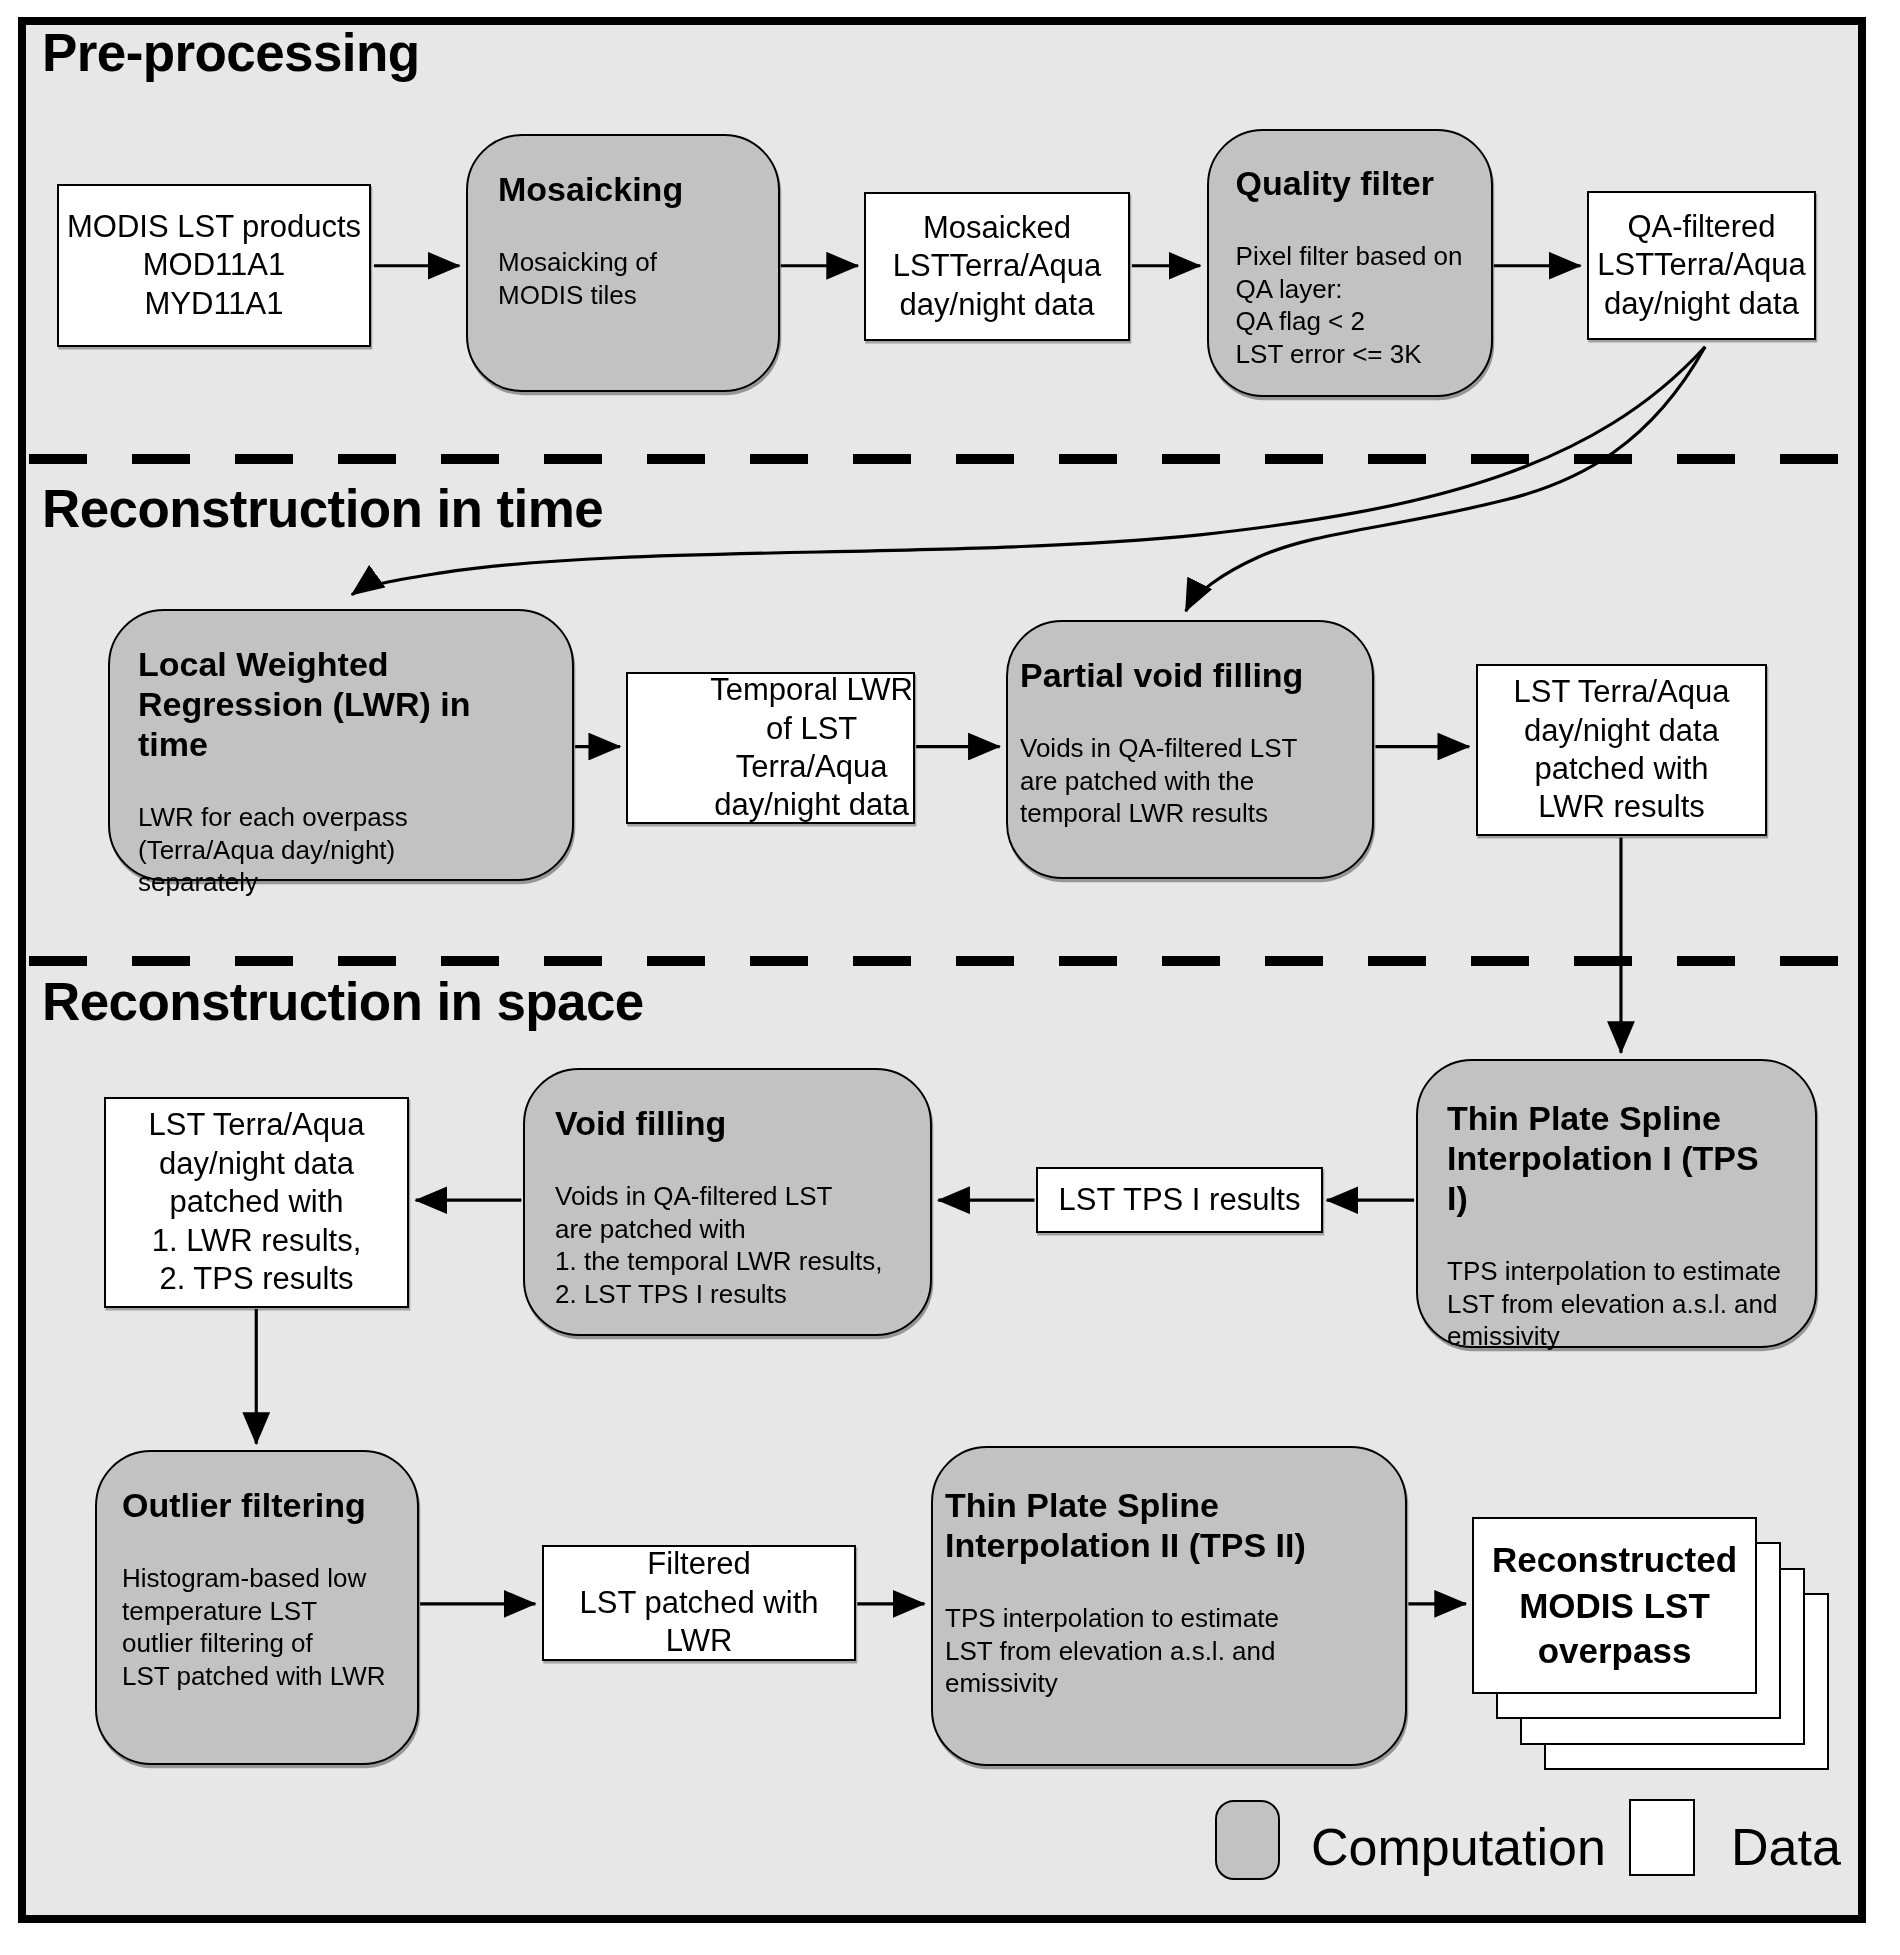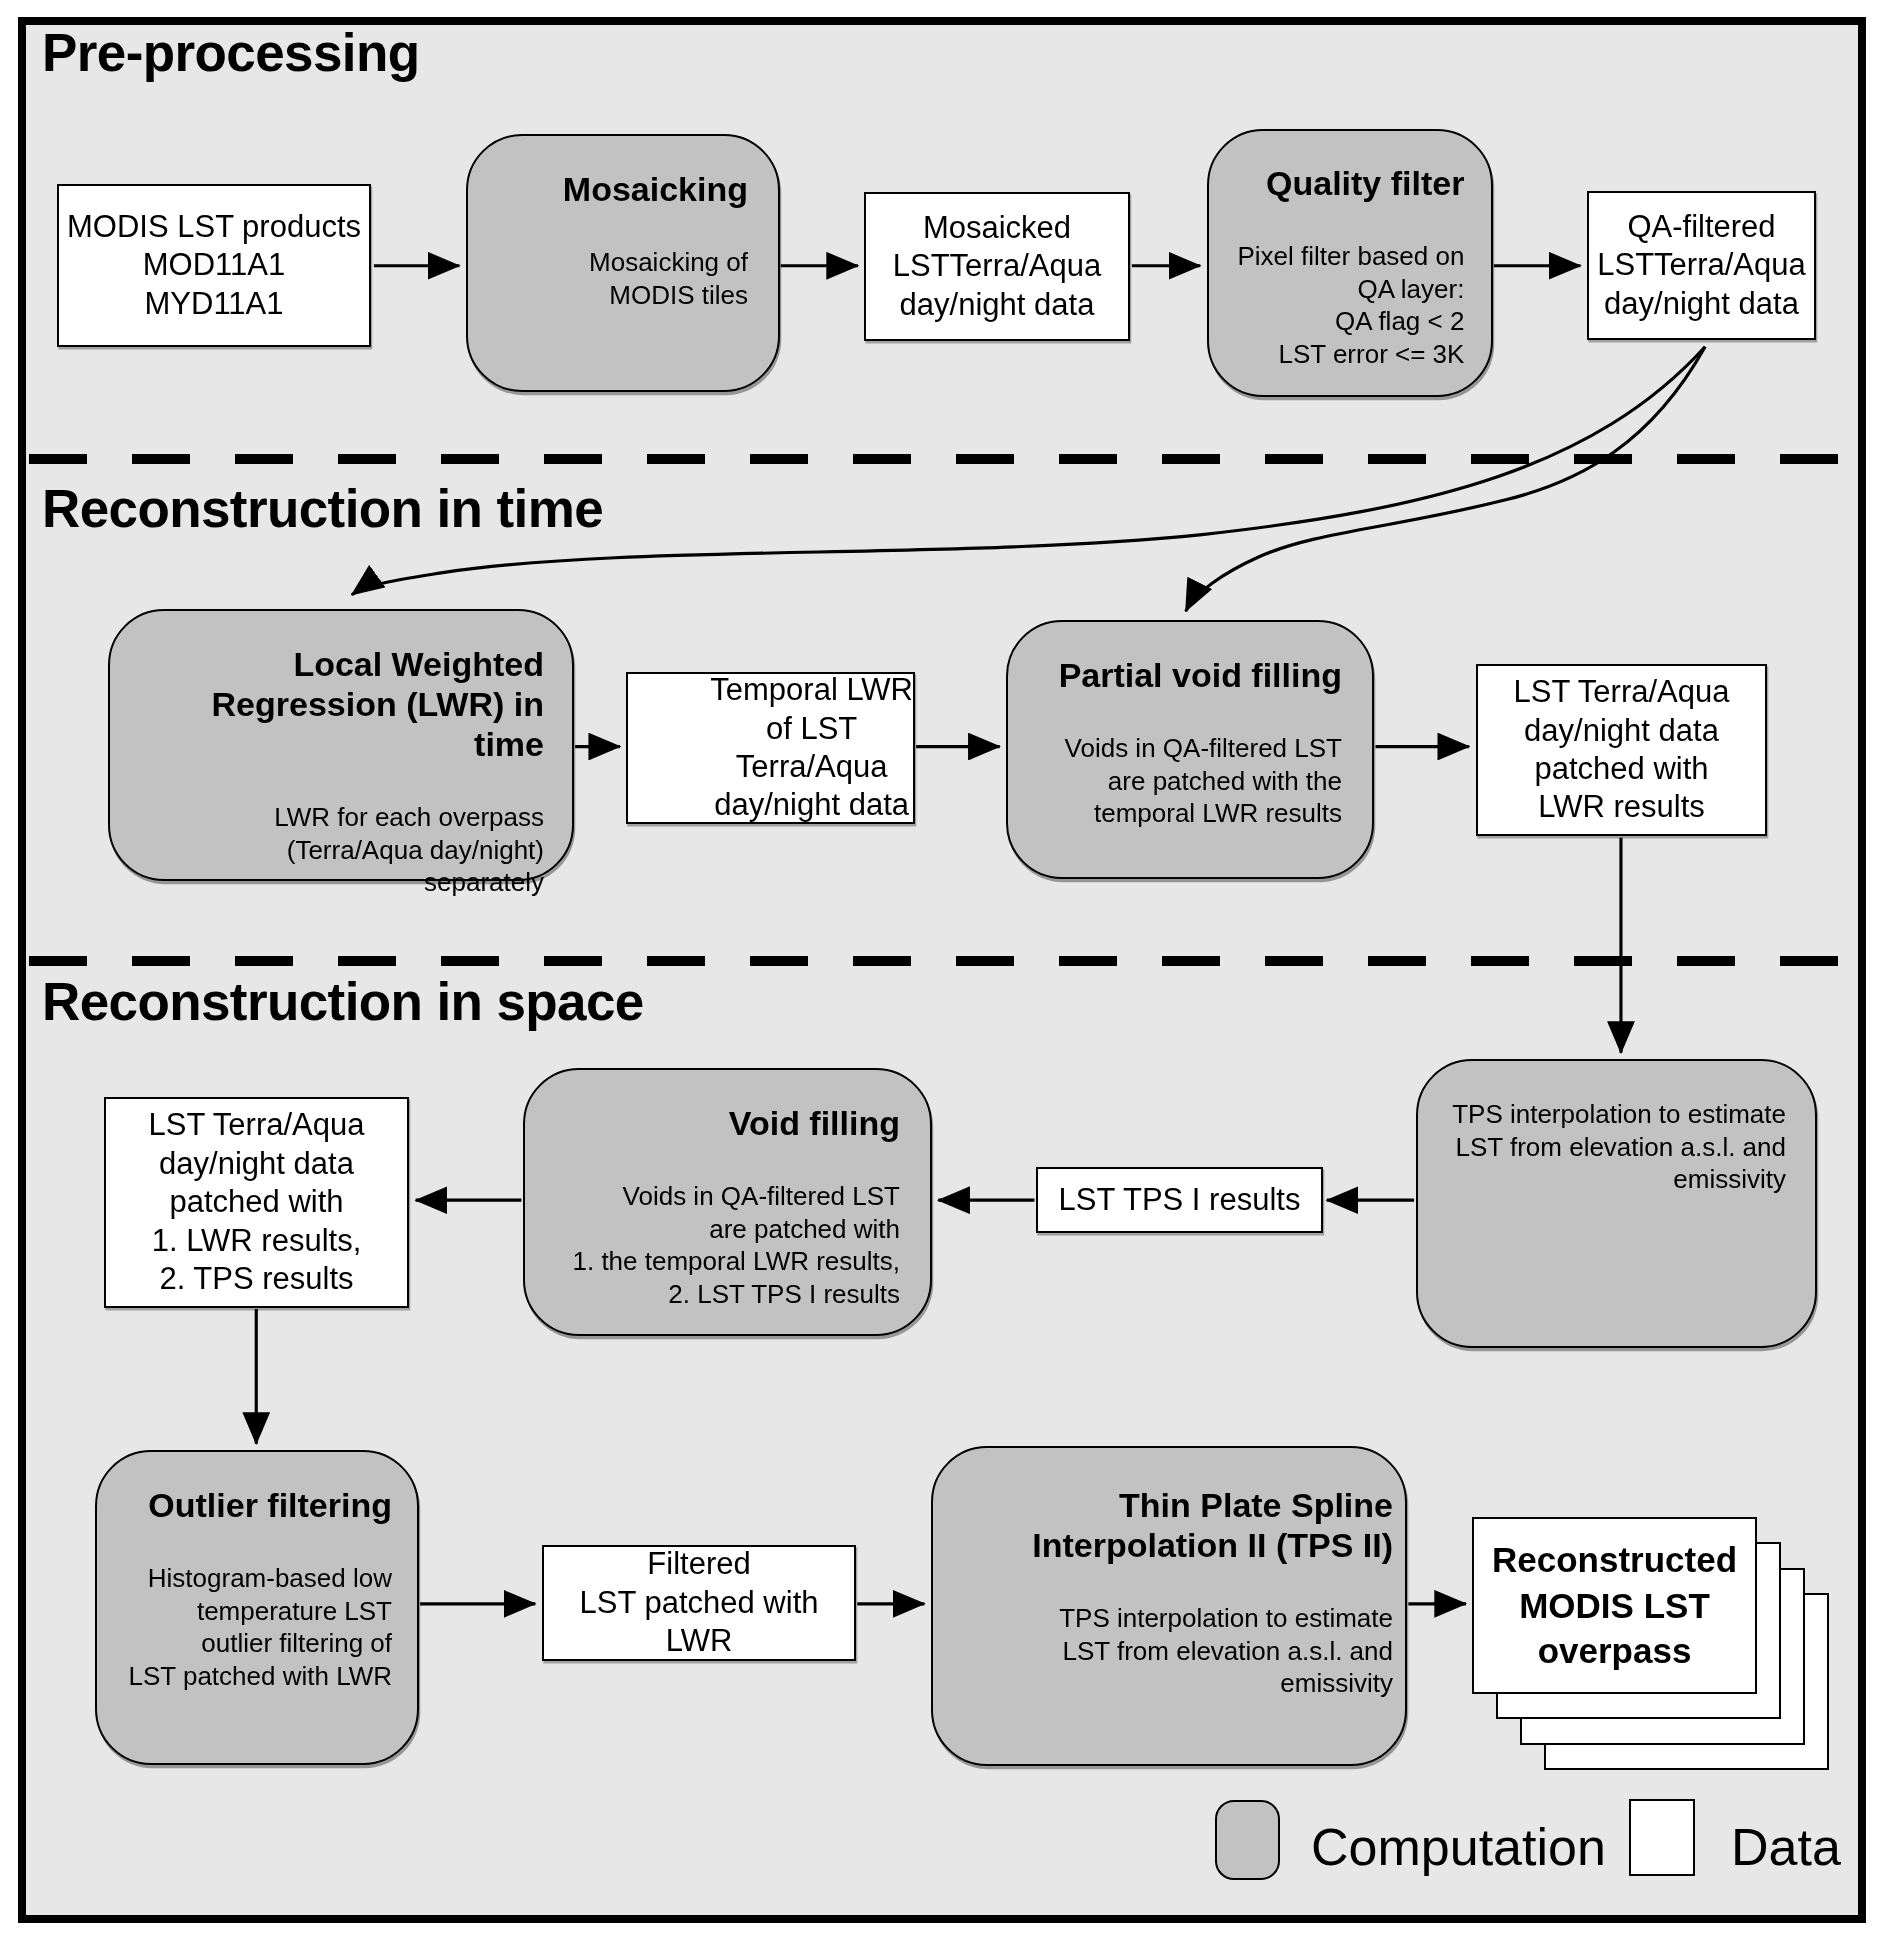--- a/index.html
+++ b/index.html
@@ -11,21 +11,21 @@
     position:absolute;left:17.7px;top:16.5px;width:1848px;height:1906px;
     border:8.9px solid #000;background:var(--background,#e7e7e7);box-sizing:border-box;
   }
   .section-title{
     position:absolute;font-weight:bold;font-size:53px;letter-spacing:-0.6px;
   }
   .divider{
     position:absolute;height:9.5px;left:28.5px;width:1843px;
     background:repeating-linear-gradient(90deg,#000 0 58px,transparent 58px 103px);
   }
-  .node{position:absolute;box-sizing:border-box;text-align:right;}
+  .node{position:absolute;box-sizing:border-box;}
   .node.data{
     background:var(--data_fill,#ffffff);border:2.5px solid #000;
     display:flex;align-items:center;justify-content:center;text-align:center;
     box-shadow:1.3px 2.5px 0 rgba(0,0,0,0.30);
   }
   .node.comp{
     background:var(--computation_fill,#c2c2c2);border:2.5px solid #000;border-radius:56px;
     padding:33px 30px;box-shadow:1.3px 3.2px 0 rgba(0,0,0,0.35);
   }
   .ntext{font-size:31px;line-height:1.24;white-space:pre-line;}
@@ -118,20 +118,21 @@
   </div>
 
   <div class="node data" style="left:1476px;top:664px;width:291px;height:172px;">
     <div class="ntext">LST Terra/Aqua
 day/night data
 patched with
 LWR results</div>
   </div>
 
   <div class="node comp" style="left:1416px;top:1059px;width:401px;height:289px;padding:37px 29px;">
+    <div class="ntitle">Thin Plate Spline Interpolation I (TPS I)</div>
     <div class="nbody">TPS interpolation to estimate
 LST from elevation a.s.l. and
 emissivity</div>
   </div>
 
   <div class="node data" style="left:1036px;top:1167px;width:287px;height:66px;">
     <div class="ntext">LST TPS I results</div>
   </div>
 
   <div class="node comp" style="left:523px;top:1068px;width:409px;height:268px;">

